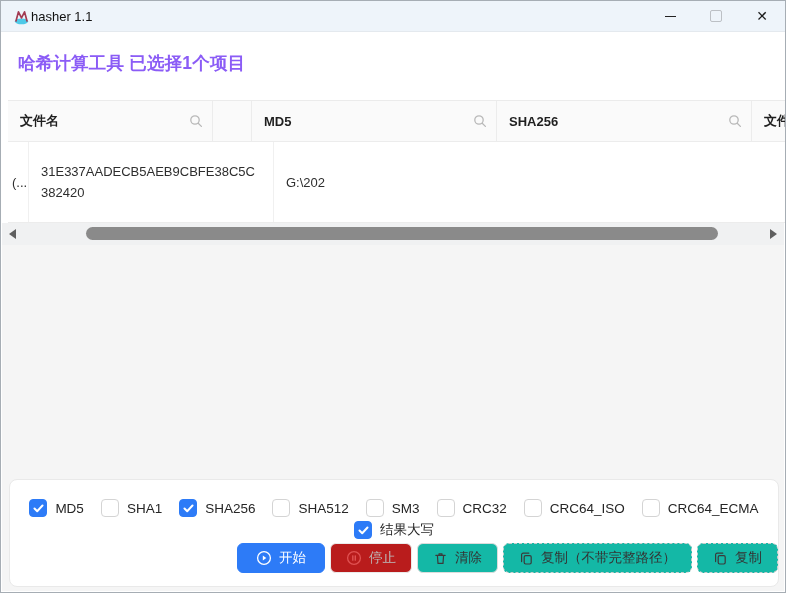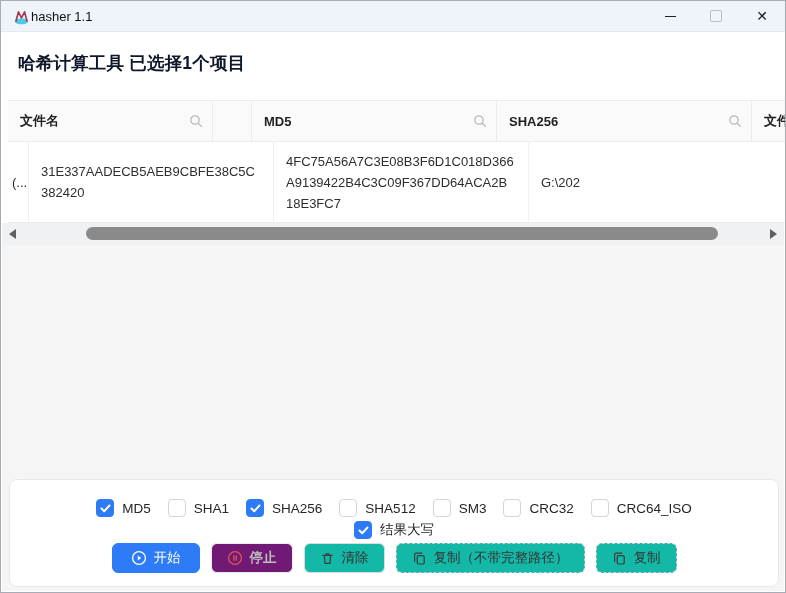--- a/index.html
+++ b/index.html
@@ -11,21 +11,21 @@
   .app-icon{width:19px;height:19px;display:flex;align-items:center;}
   .app-title{font-size:13px;color:#111;margin-left:0;}
   .win-controls{position:absolute;top:0;right:0;height:30px;display:flex;}
   .ctrl{width:46px;height:30px;display:flex;align-items:center;justify-content:center;cursor:default;}
   .min-glyph{display:block;width:11px;border-top:1.4px solid #222;}
   .max-glyph{display:block;width:10px;height:10px;border:1.2px solid #bcc0c5;border-radius:2px;}
   .close-glyph{font-size:14px;color:#1a1a1a;line-height:1;}
 
   
   .header-band{position:absolute;top:31px;left:1px;right:1px;height:68px;background:#fff;}
-  .page-title{position:absolute;left:16px;top:19px;font-size:17.5px;font-weight:700;color:#0f172a;letter-spacing:.2px;}
+  .page-title{position:absolute;left:16px;top:19px;font-size:17.5px;font-weight:700;color:#8b5cf6;letter-spacing:.2px;}
 
   
   .table{position:absolute;top:99px;left:7px;width:779px;height:123px;background:#fff;border-top:1px solid #ebebeb;box-sizing:border-box;overflow:hidden;}
   .thead{display:flex;height:41px;background:#fafafa;border-bottom:1px solid #ececec;box-sizing:border-box;}
   .trow{display:flex;height:81px;background:#fff;border-bottom:1px solid #ececec;box-sizing:border-box;}
   .c-file{width:205px;}
   .c-mini{width:21px;}
   .c-md5{width:245px;}
   .c-sha{width:255px;}
   .c-path{flex:1;}
@@ -50,24 +50,24 @@
   
   .panel{position:absolute;left:8px;top:478px;width:770px;height:108px;background:#fff;border:1px solid #e9e9e9;border-radius:8px;box-sizing:border-box;}
   .algo-row{position:absolute;top:19px;left:0;right:0;display:flex;justify-content:center;align-items:center;gap:17px;}
   .upper-row{position:absolute;top:41px;left:0;right:0;display:flex;justify-content:center;align-items:center;}
   .chk{display:flex;align-items:center;gap:8px;font-size:13.5px;color:#262626;cursor:default;}
   .box{width:18px;height:18px;border:1px solid #d4d4d4;border-radius:4px;background:#fff;box-sizing:border-box;display:flex;align-items:center;justify-content:center;}
   .chk .tick{display:none;}
   .chk.checked .box{background:#2d7bf7;border-color:#2d7bf7;}
   .chk.checked .tick{display:block;}
 
-  .btn-row{position:absolute;top:63px;left:0;right:0;display:flex;justify-content:center;align-items:center;gap:11px;}
+  .btn-row{position:absolute;top:63px;left:0;right:0;display:flex;justify-content:flex-end;align-items:center;gap:5px;}
   .btn{height:30px;display:inline-flex;align-items:center;gap:7px;padding:0 15px;border-radius:6px;font-size:13.5px;background:#14b8a6;border:1px solid #dcdcdc;color:#333;box-sizing:border-box;white-space:nowrap;}
   .btn.primary{background:#2d7bf7;border-color:#2d7bf7;color:#fff;padding:0 18px;}
-  .btn.disabled{background:#701a75;border-color:#ebebeb;color:#bdbdbd;font-weight:bold;}
+  .btn.disabled{background:#b91c1c;border-color:#ebebeb;color:#bdbdbd;}
   .btn.dashed{border-style:dashed;border-color:#cccccc;}
 </style>
 </head>
 <body>
 
 <div class="window">
 
   <div class="titlebar">
     <span class="app-icon">
       <svg width="19" height="19" viewBox="0 0 18 18">
@@ -129,23 +129,20 @@
         <span>文件完</span>
       </div>
     </div>
     <div class="trow">
       <div class="td c-mini">
           <span>(...</span>
         </div>
       <div class="td c-md5">
           <span class="hash">31E337AADECB5AEB9CBFE38C5C382420</span>
         </div>
-      <div class="td c-sha">
-          <span class="hash">4FC75A56A7C3E08B3F6D1C018D366A9139422B4C3C09F367DD64ACA2B18E3FC7</span>
-        </div>
       <div class="td c-path">
           <span>G:\202</span>
         </div>
     </div>
   </div>
 
   <div class="hscroll">
     <span class="sb-arrow sb-left"></span>
     <span class="sb-thumb"></span>
     <span class="sb-arrow sb-right"></span>
@@ -185,20 +182,24 @@
         <span>SM3</span>
       </label>
       <label class="chk">
         <span class="box"></span>
         <span>CRC32</span>
       </label>
       <label class="chk">
         <span class="box"></span>
         <span>CRC64_ISO</span>
       </label>
+      <label class="chk">
+        <span class="box"></span>
+        <span>CRC64_ECMA</span>
+      </label>
     </div>
 
     <div class="upper-row">
       <label class="chk checked">
         <span class="box">
             <svg class="tick" width="11" height="9" viewBox="0 0 11 9">
               <polyline points="1.5,4.5 4.2,7.2 9.5,1.5" fill="none" stroke="#fff" stroke-width="2" stroke-linecap="round" stroke-linejoin="round"></polyline>
             </svg>
           </span>
         <span>结果大写</span>

